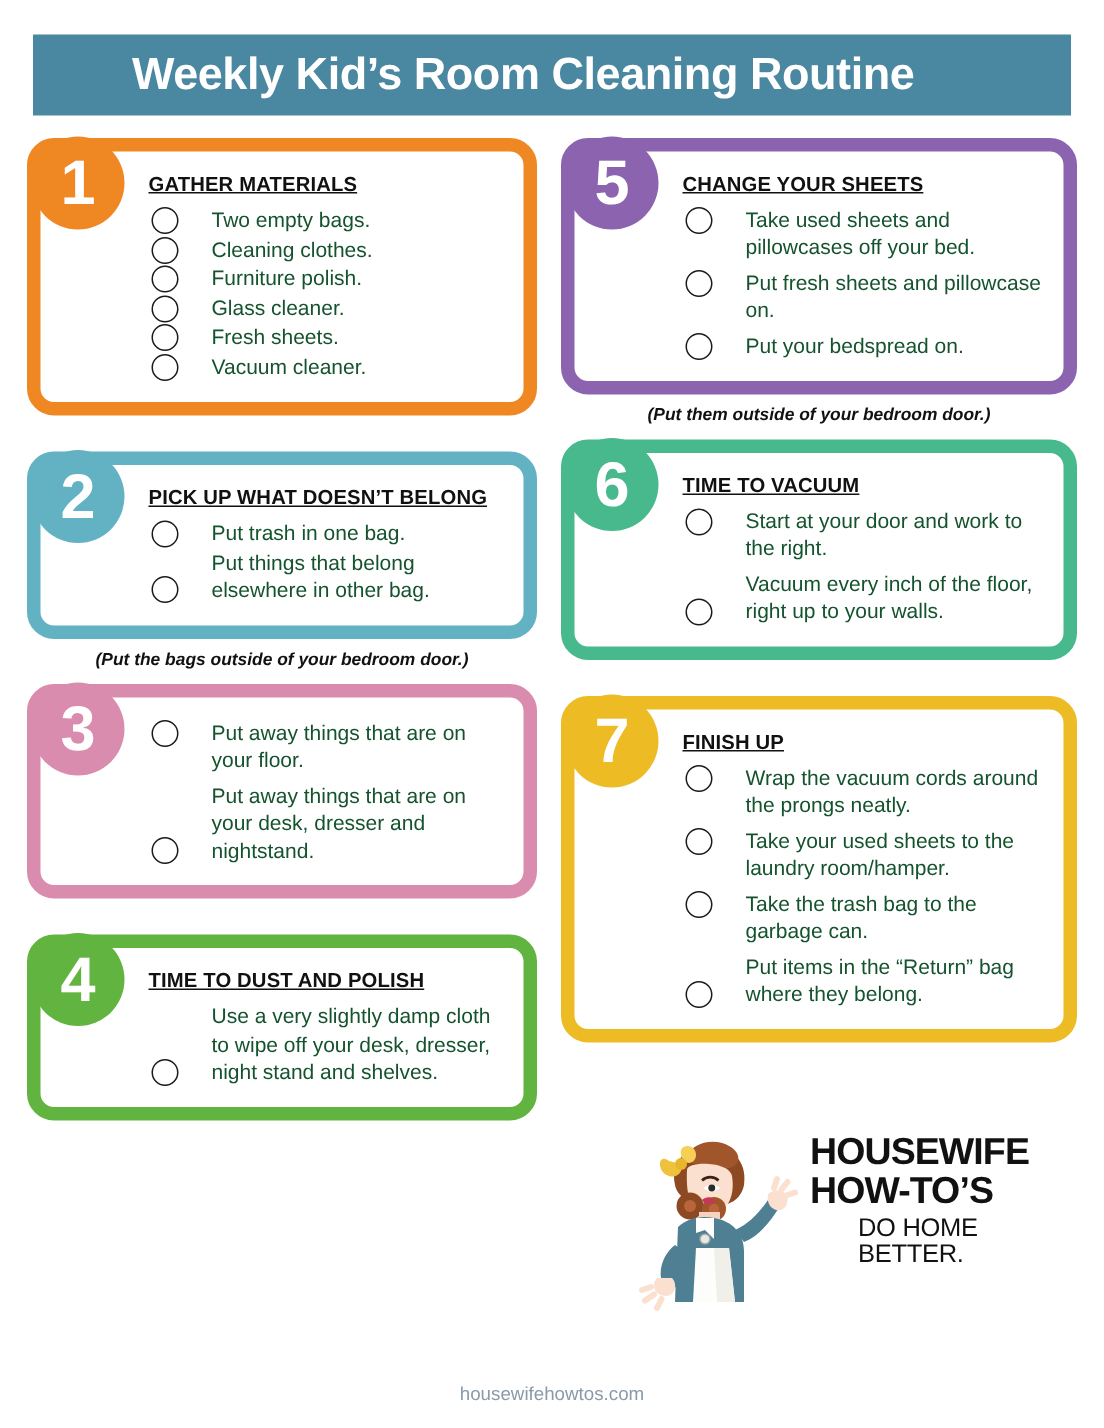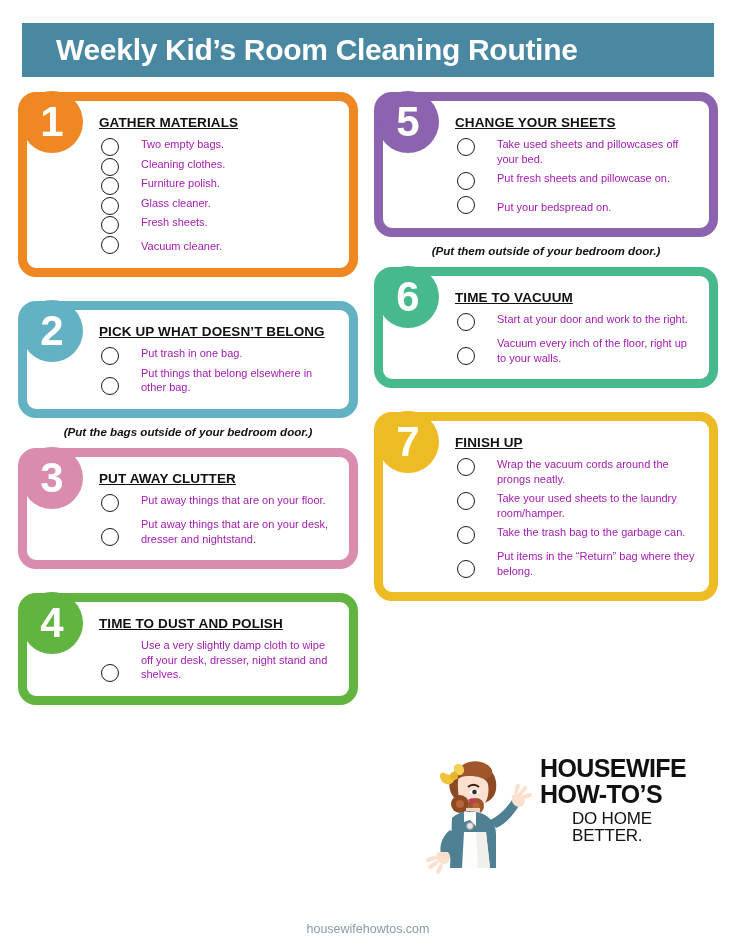--- a/index.html
+++ b/index.html
@@ -23,21 +23,21 @@
   
   .header-bar {
     position: absolute;
     left: 22px;
     top: 23px;
     width: 692px;
     height: 54px;
     background: #4a87a0;
     display: flex;
     align-items: center;
-    padding-left: 34px;
+    padding-left: 66px;
   }
   .header-title {
     color: #ffffff;
     font-size: 30px;
     font-weight: bold;
     letter-spacing: -0.3px;
     white-space: nowrap;
   }
 
   
@@ -112,23 +112,23 @@
     width: 18px;
     height: 18px;
     border: 1.4px solid #1a1a1a;
     border-radius: 50%;
     background: #ffffff;
     margin-top: 1px;
   }
 
   .item-text {
     margin-left: 22px;
-    font-size: 11px;
+    font-size: 14px;
     line-height: 1.32;
-    color: #a21caf;
+    color: #14532d;
   }
 
   
   .tight .item { margin-bottom: 0.5px; }
   .tight .item-text { margin-left: 22px; }
 
   
   .note {
     font-size: 11.6px;
     font-style: italic;
@@ -241,21 +241,20 @@
               <span class="checkbox"></span>
               <span class="item-text">Put things that belong elsewhere in other bag.</span>
             </li>
           </ul>
         </div>
         <div class="note">(Put the bags outside of your bedroom door.)</div>
       </div>
       <div class="card-wrap" style="margin-bottom: 24px;">
         <div class="card" style="border-color: rgb(217, 140, 174);">
           <div class="badge" style="background: rgb(217, 140, 174);">3</div>
-          <div class="card-title">PUT AWAY CLUTTER</div>
           <ul class="items">
             <li class="item">
               <span class="checkbox"></span>
               <span class="item-text">Put away things that are on your floor.</span>
             </li>
             <li class="item">
               <span class="checkbox"></span>
               <span class="item-text">Put away things that are on your desk, dresser and nightstand.</span>
             </li>
           </ul>

